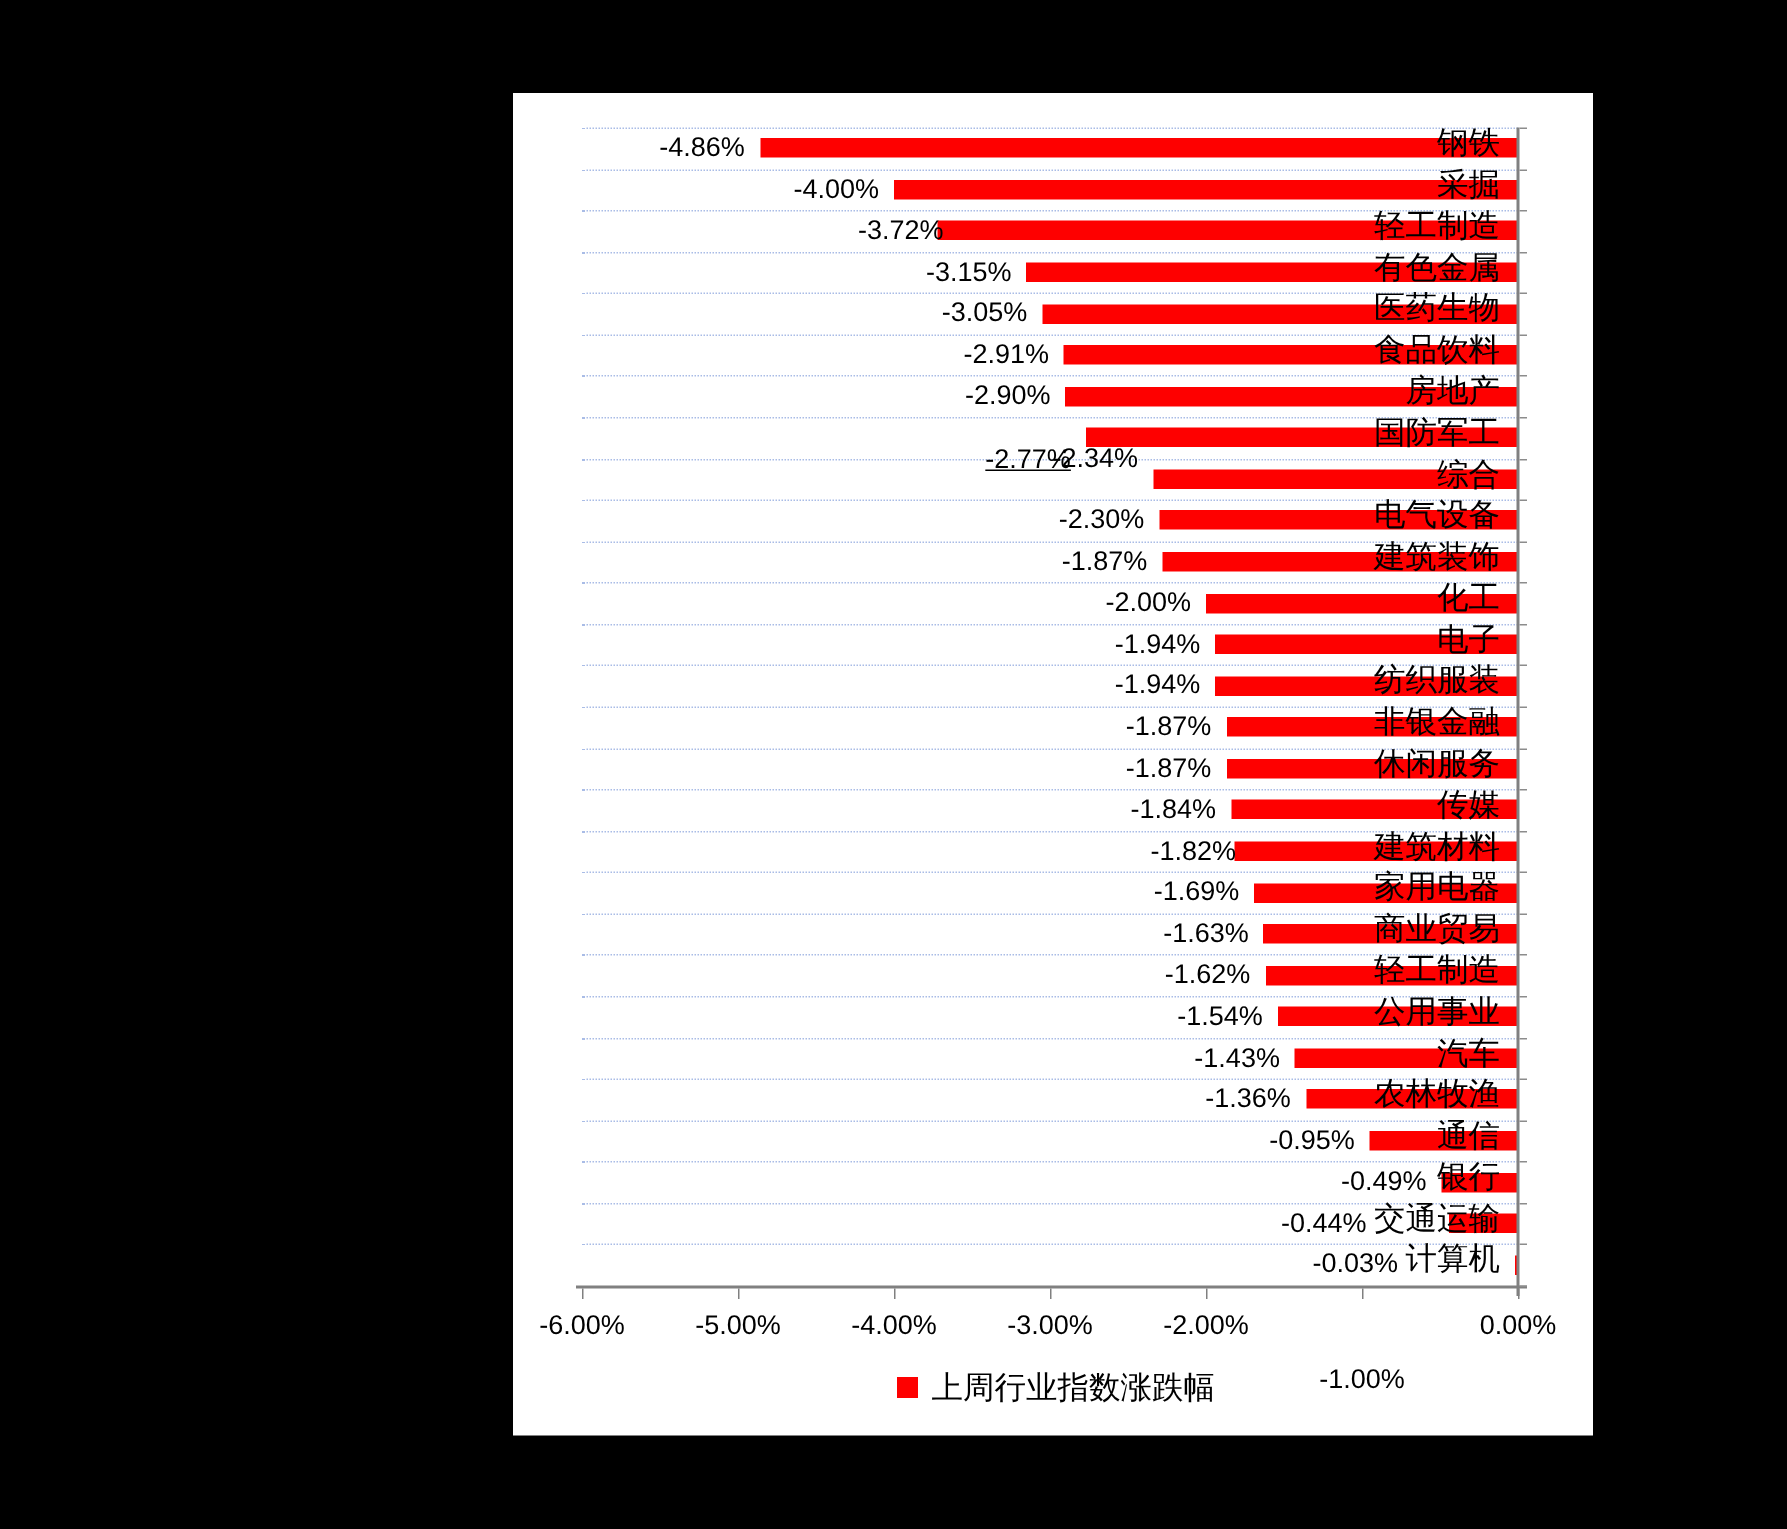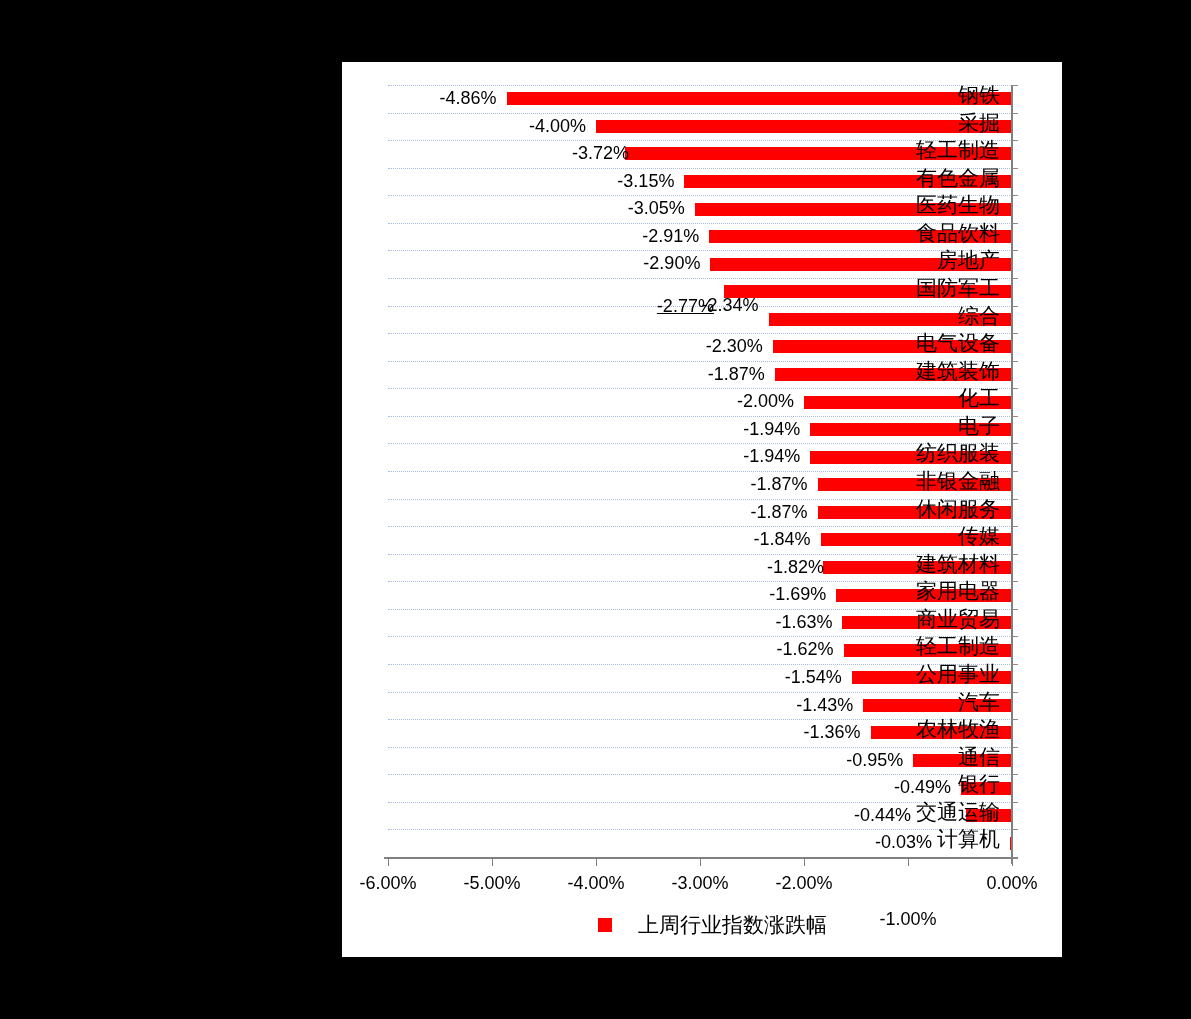--- a/index.html
+++ b/index.html
@@ -73,21 +73,21 @@
     font-family: "Liberation Sans", sans-serif;
     transform: translateX(-50%);
     white-space: nowrap;
   }
   .legend {
     position: absolute;
     left: 256px; top: 850px;
     height: 25px;
     display: flex;
     align-items: center;
-    gap: 26px;
+    gap: 9px;
   }
   .legend-swatch {
     width: 14px; height: 14px;
     background: #fe0000;
     flex: none;
   }
   .legend-label {
     color: #000000;
     font-size: 21px;
     font-family: "Liberation Serif", serif;

